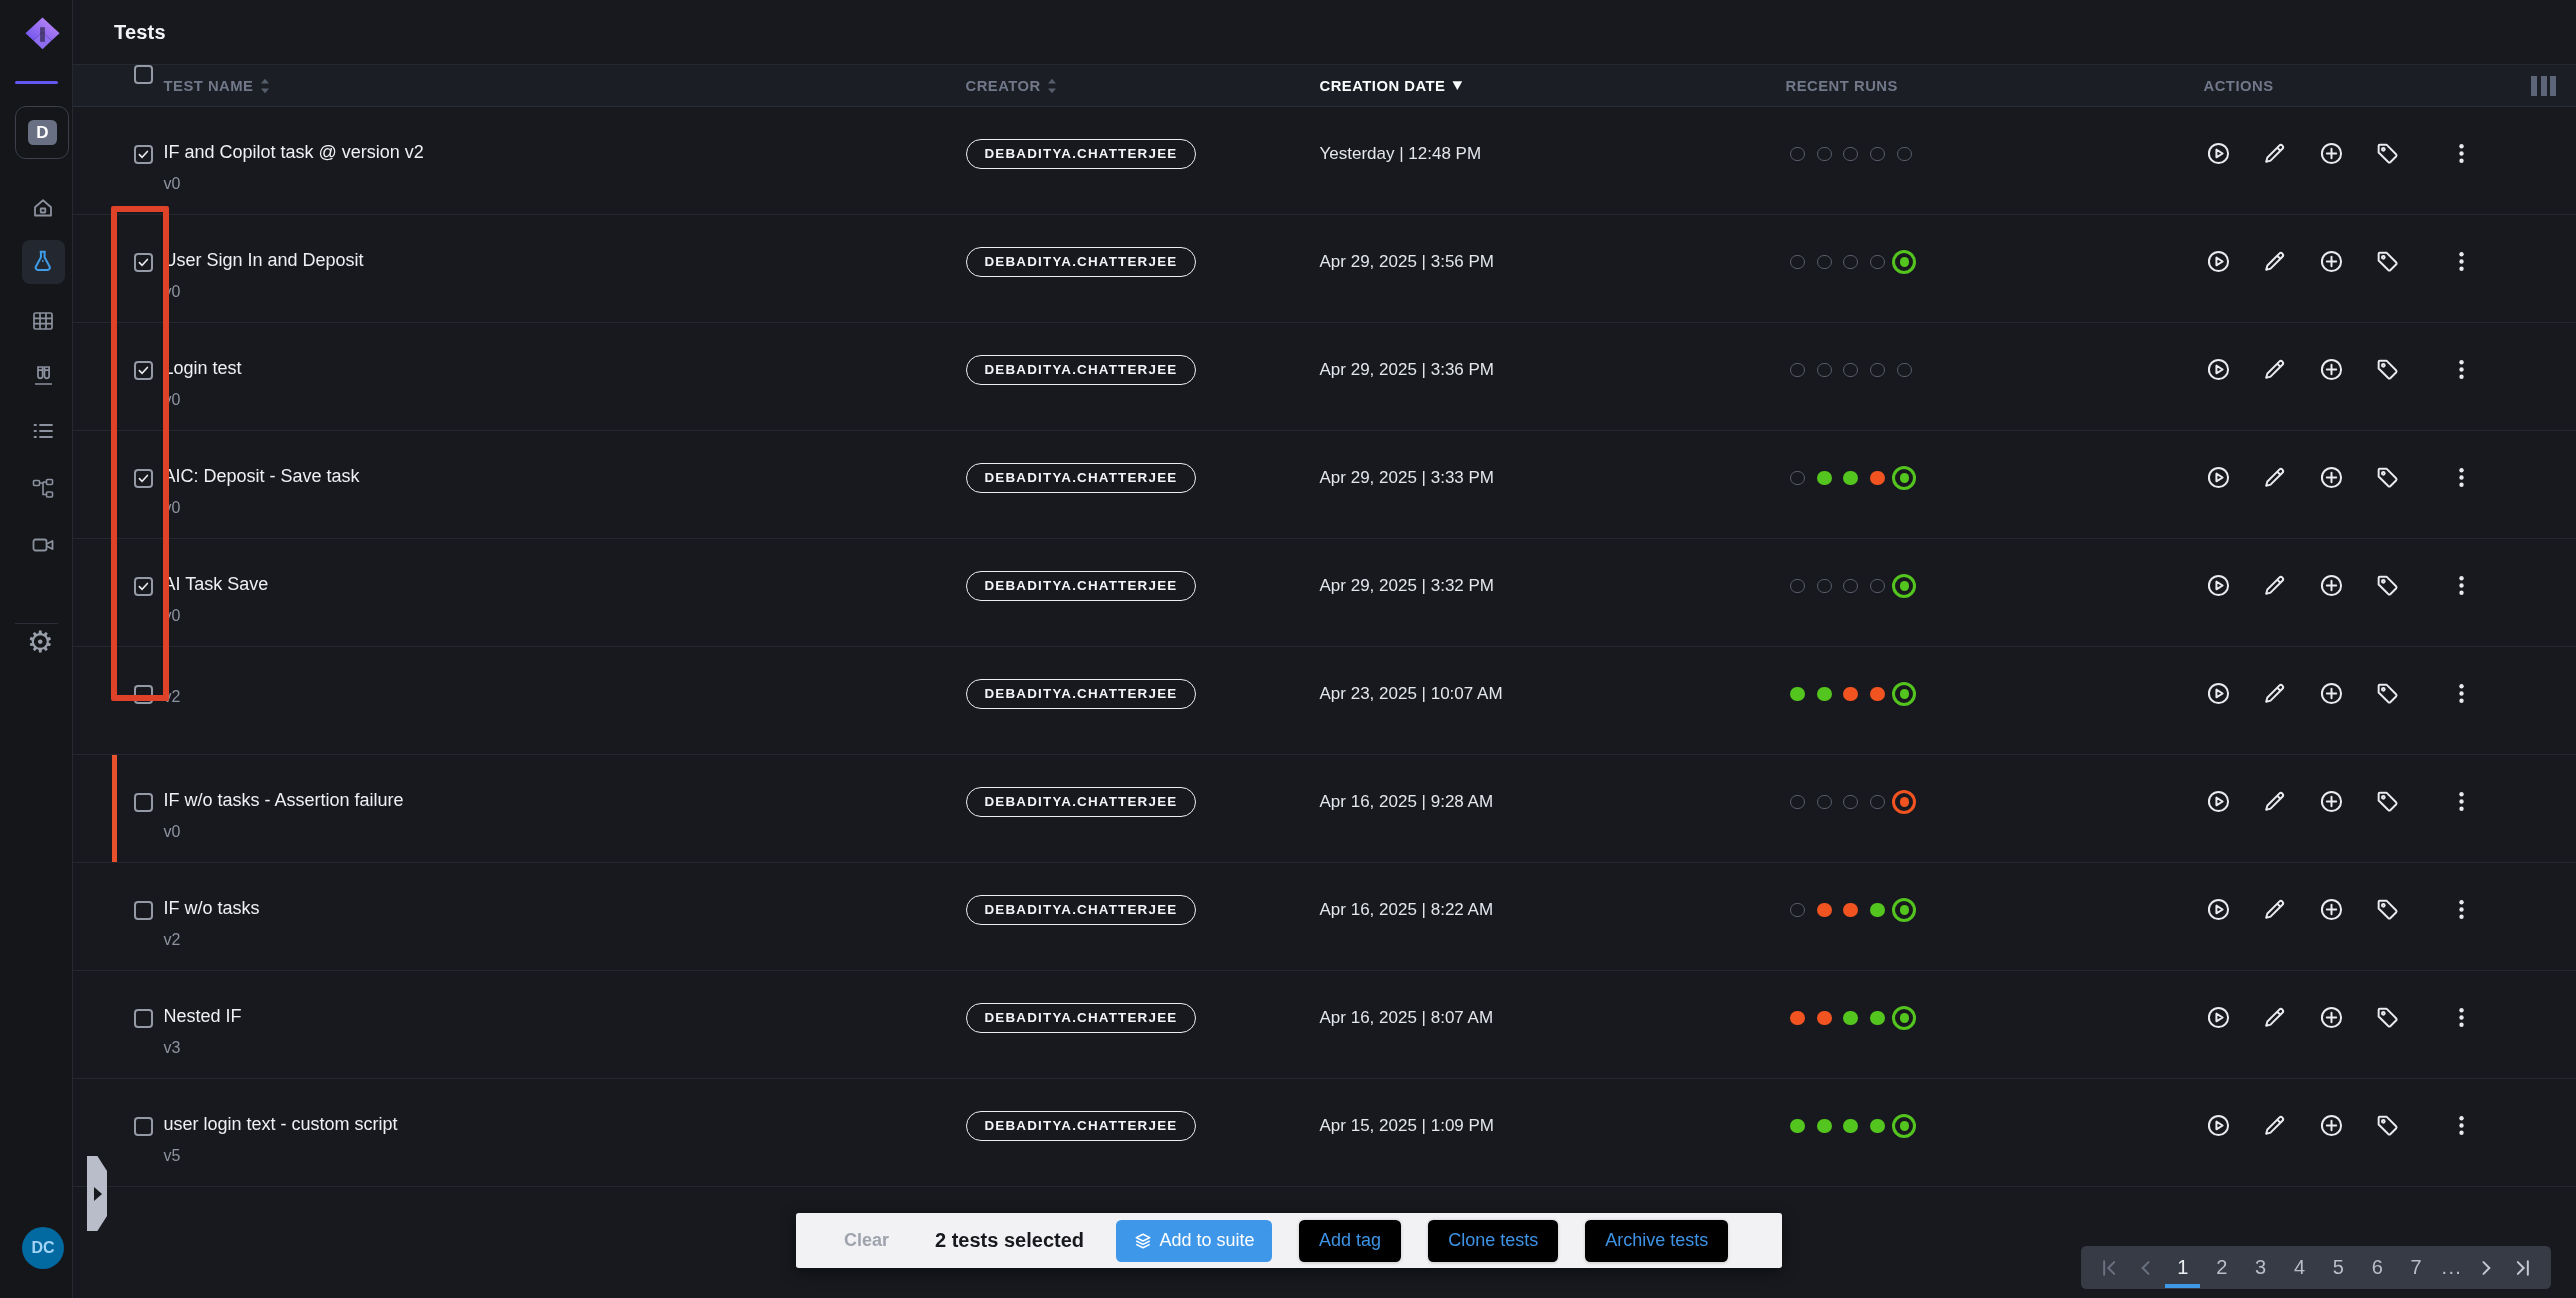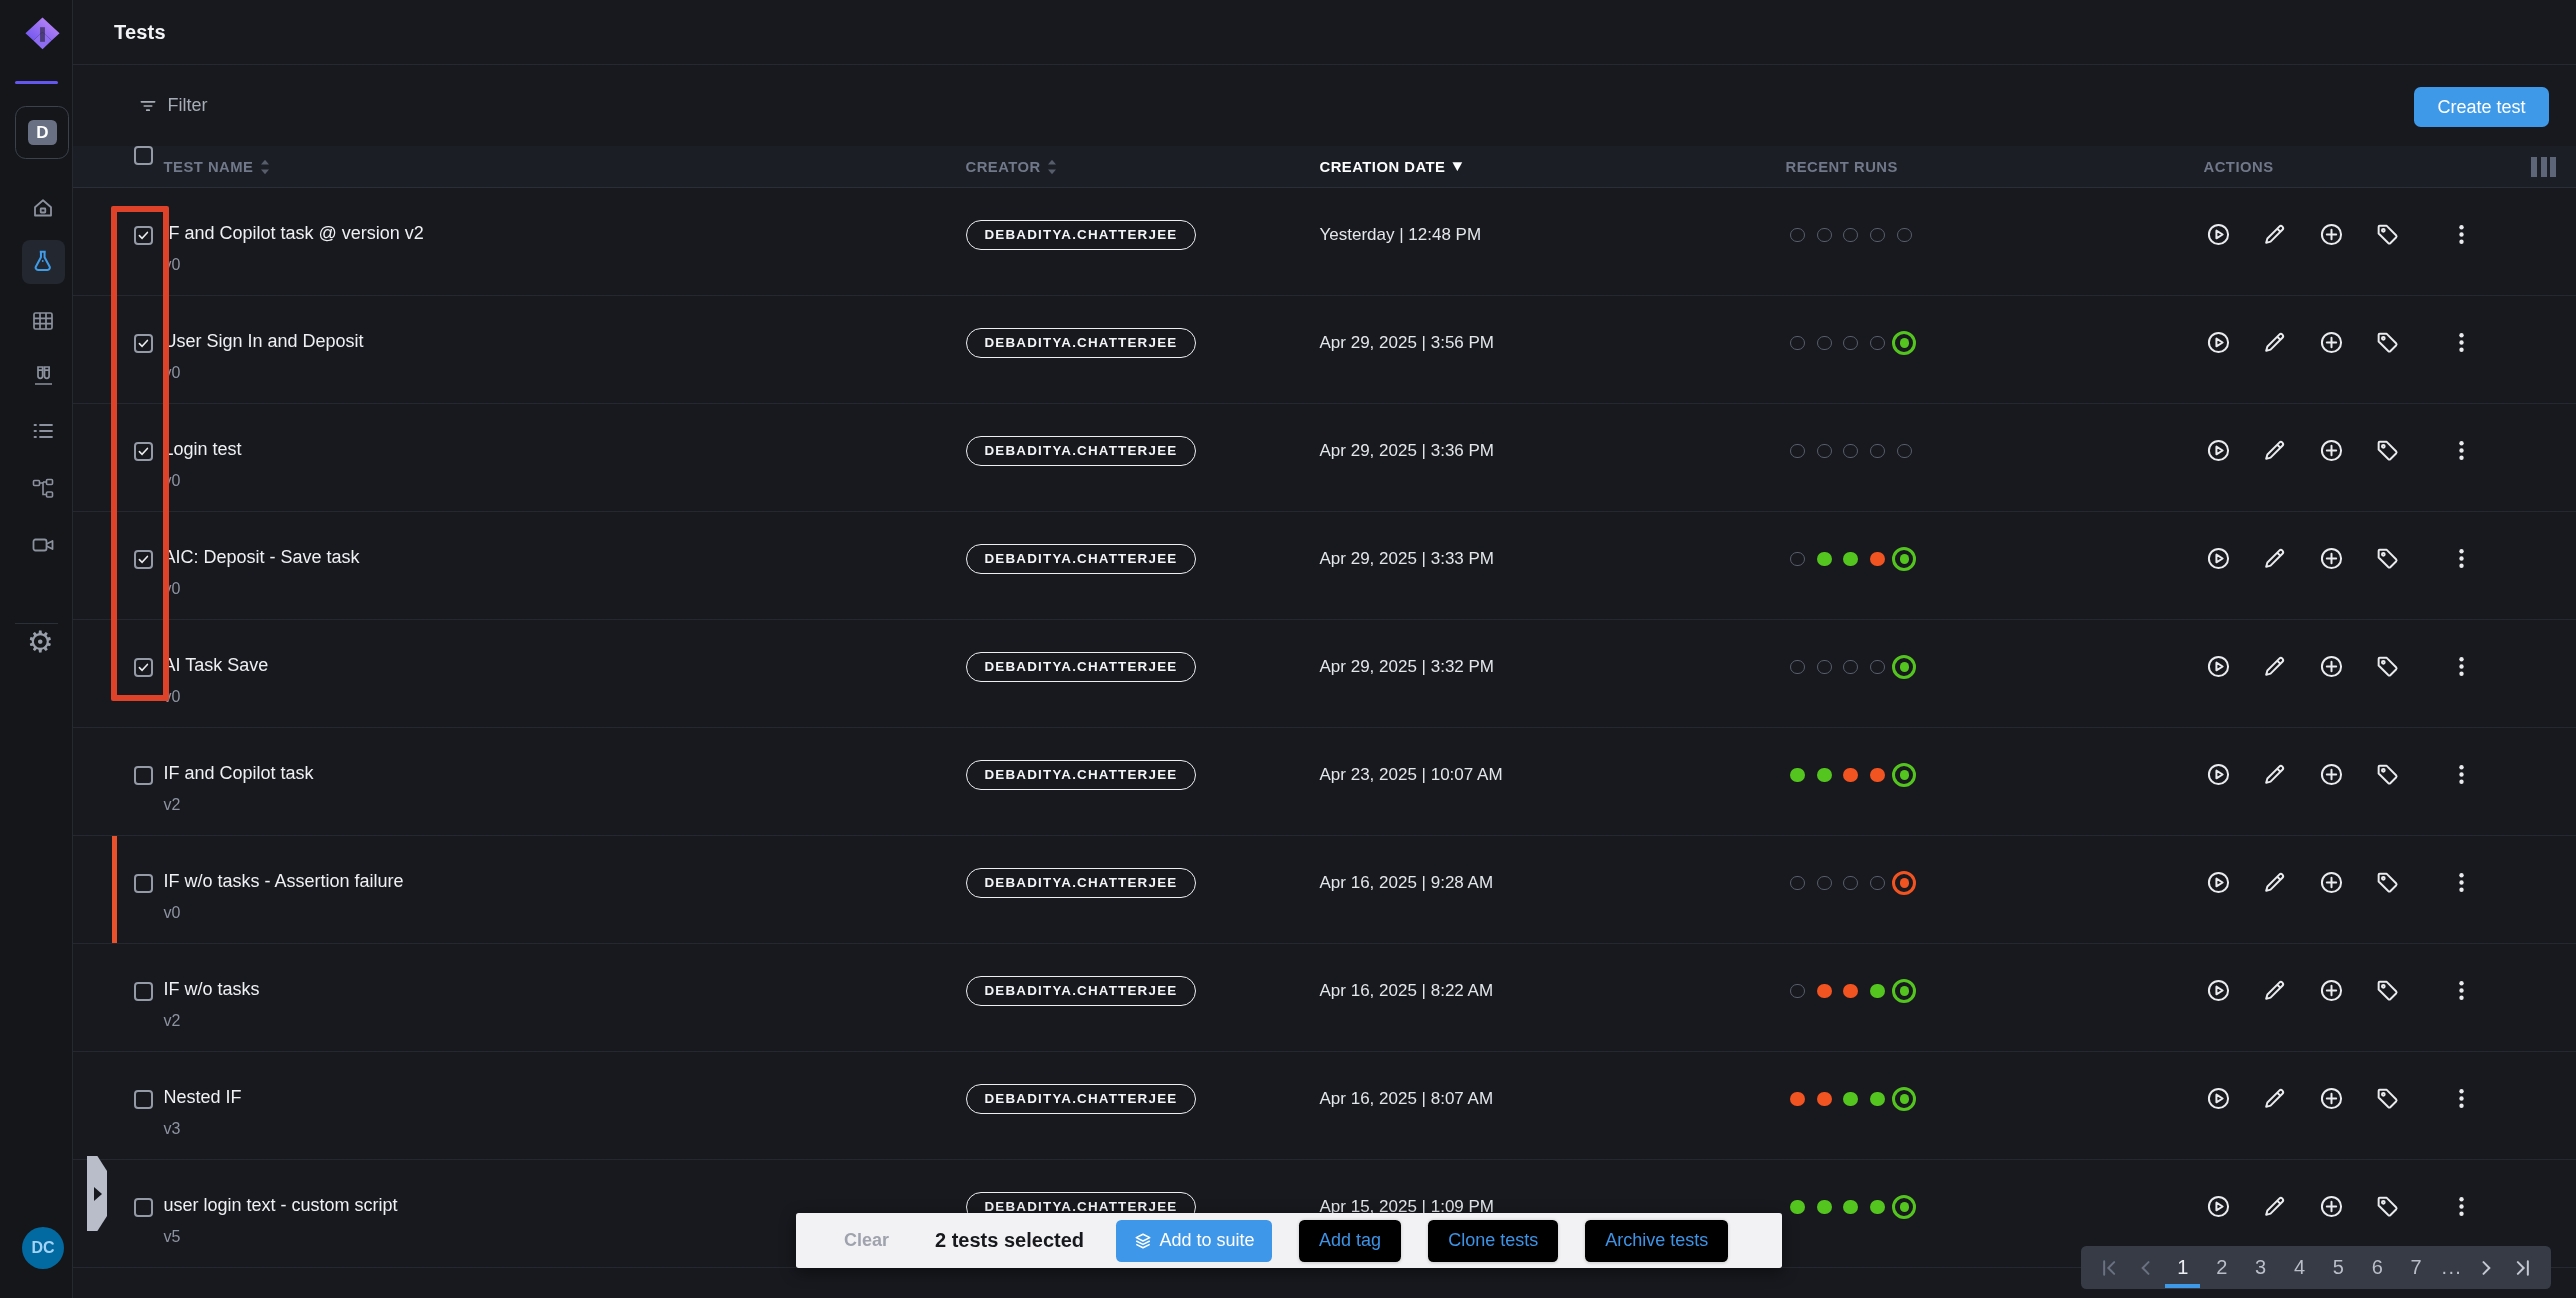--- a/index.html
+++ b/index.html
@@ -163,29 +163,20 @@
 
   <div class="expand-handle">
       <span class="tri"></span>
     </div>
 
   <div class="main">
     <div class="titlebar">
       <h1>Tests</h1>
     </div>
 
-    <div class="filterbar">
-      <button class="filter-btn">
-        <svg width="20" height="20" viewBox="0 0 24 24" fill="none" stroke="currentColor" stroke-width="2" stroke-linecap="round">
-          <path d="M4 7 H20 M7.5 12 H16.5 M10.5 17 H13.5"></path>
-        </svg>
-        <span>Filter</span>
-      </button>
-      <button class="create-btn">Create test</button>
-    </div>
 
     <div class="thead grid-cols">
       <div class="cell">
           <div class="checkbox">
         
       </div>
         </div>
       <div class="th sortable">
         <span>TEST NAME</span>
         <svg width="10" height="16" viewBox="0 0 12 20">
@@ -551,21 +542,20 @@
     </div>
   </div>
 
   <div class="row grid-cols">
     <div class="cell cb-cell">
       <div class="checkbox">
         
       </div>
     </div>
     <div class="cell name-cell">
-      <div class="test-name">IF and Copilot task</div>
       <div class="test-version">v2</div>
     </div>
     <div class="cell creator-cell"><span class="badge">DEBADITYA.CHATTERJEE</span></div>
     <div class="cell date-cell">Apr 23, 2025 | 10:07 AM</div>
     <div class="cell runs-cell">
             <span class="run-slot">
               <span class="run-dot pass"></span>
             </span>
             <span class="run-slot">
               <span class="run-dot pass"></span>

